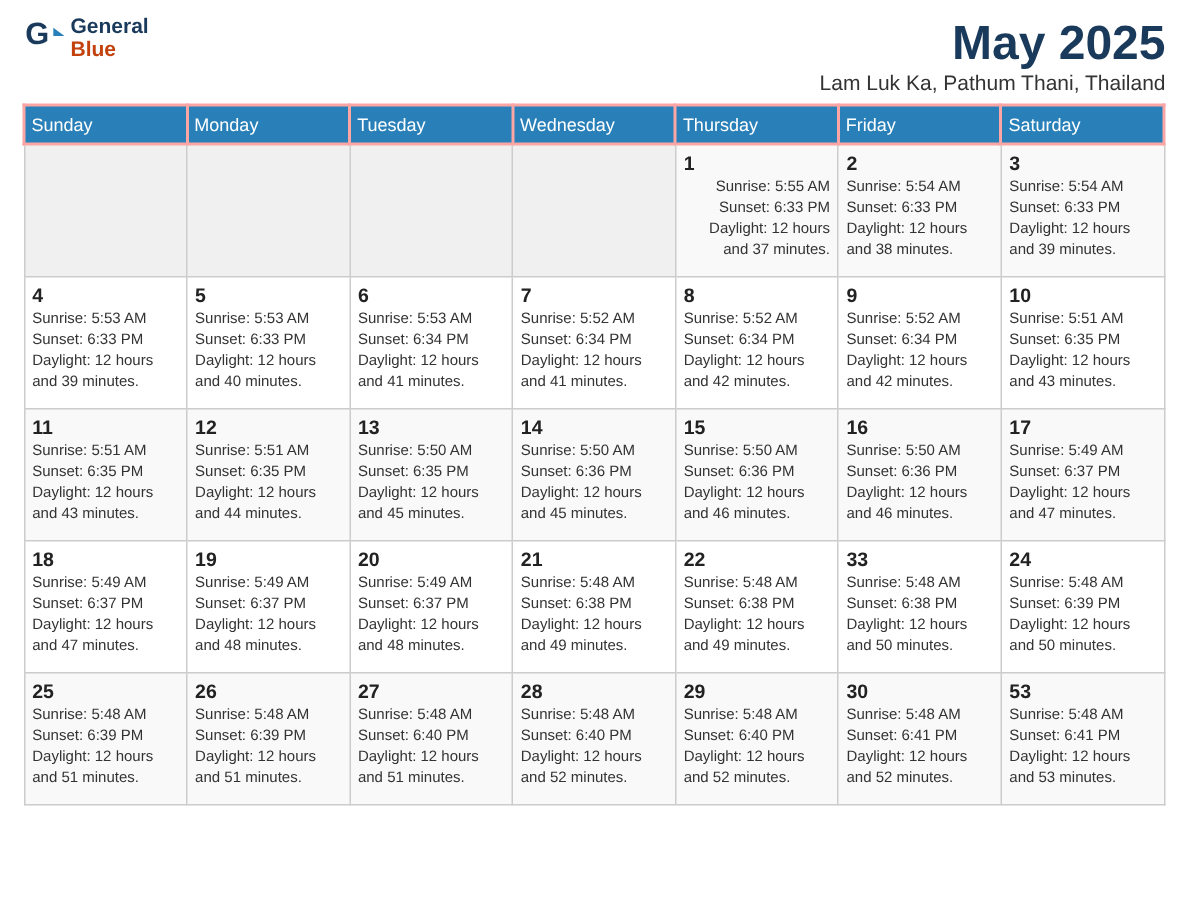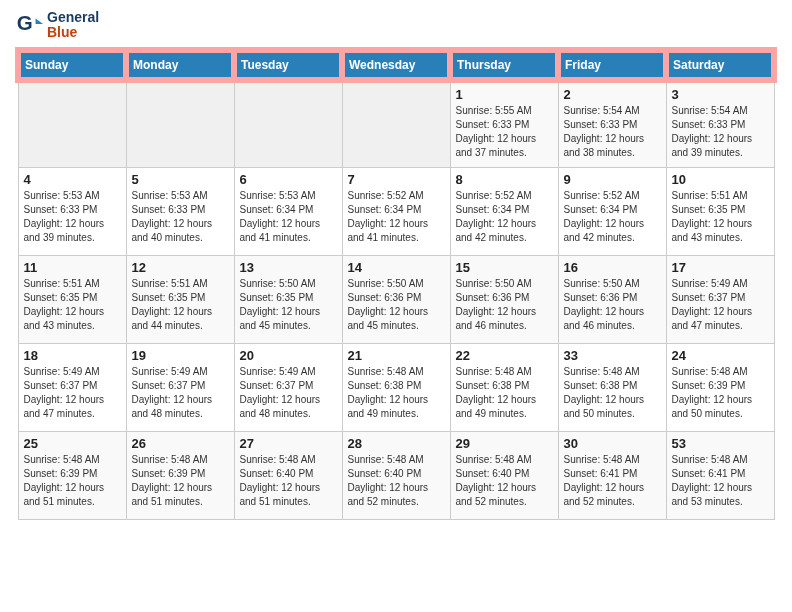--- a/index.html
+++ b/index.html
@@ -48,24 +48,24 @@
     }
     table {
       width: 100%;
       border-collapse: collapse;
       table-layout: fixed;
     }
     thead th {
       background: #2980b9;
       color: #fff;
       font-size: 12px;
-      font-weight: bold;
+      font-weight: normal;
       padding: 5px 4px;
       text-align: left;
-      border: 6px solid #fca5a5;
+      border: 2px solid #fca5a5;
     }
     tbody td {
       border: 1px solid #ccc;
       vertical-align: top;
       padding: 4px 5px;
       min-height: 80px;
       height: 88px;
       font-size: 10.5px;
       color: #222;
       background: #fff;
@@ -95,20 +95,24 @@
   <div class="logo">
     <svg class="logo-icon" viewBox="0 0 30 30">
       <text x="2" y="20" font-size="22" font-weight="bold" fill="#1a3a5c">G</text>
       <polygon points="22,8 30,14 22,14" fill="#2980b9"></polygon>
     </svg>
     <div class="logo-text">
       <div>General</div>
       <div><span>Blue</span></div>
     </div>
   </div>
+  <div class="title-block">
+    <div class="cal-title">May 2025</div>
+    <div class="cal-subtitle">Lam Luk Ka, Pathum Thani, Thailand</div>
+  </div>
 </div>
 
 <table>
   <thead>
     <tr id="header-row">
         <th>Sunday</th>
         <th>Monday</th>
         <th>Tuesday</th>
         <th>Wednesday</th>
         <th>Thursday</th>
@@ -117,21 +121,21 @@
       </tr>
   </thead>
   <tbody id="calendar-body">
       <tr>
         <td class="empty-cell"></td>
         <td class="empty-cell"></td>
         <td class="empty-cell"></td>
         <td class="empty-cell"></td>
         <td>
           <div class="day-num">1</div>
-          <div class="day-info" style="white-space: pre-line;">Sunrise: 5:55 AM
+          <div class="day-info" style="white-space: pre-line; text-align: right;">Sunrise: 5:55 AM
 Sunset: 6:33 PM
 Daylight: 12 hours
 and 37 minutes.</div>
         </td>
         <td>
           <div class="day-num">2</div>
           <div class="day-info" style="white-space: pre-line;">Sunrise: 5:54 AM
 Sunset: 6:33 PM
 Daylight: 12 hours
 and 38 minutes.</div>

